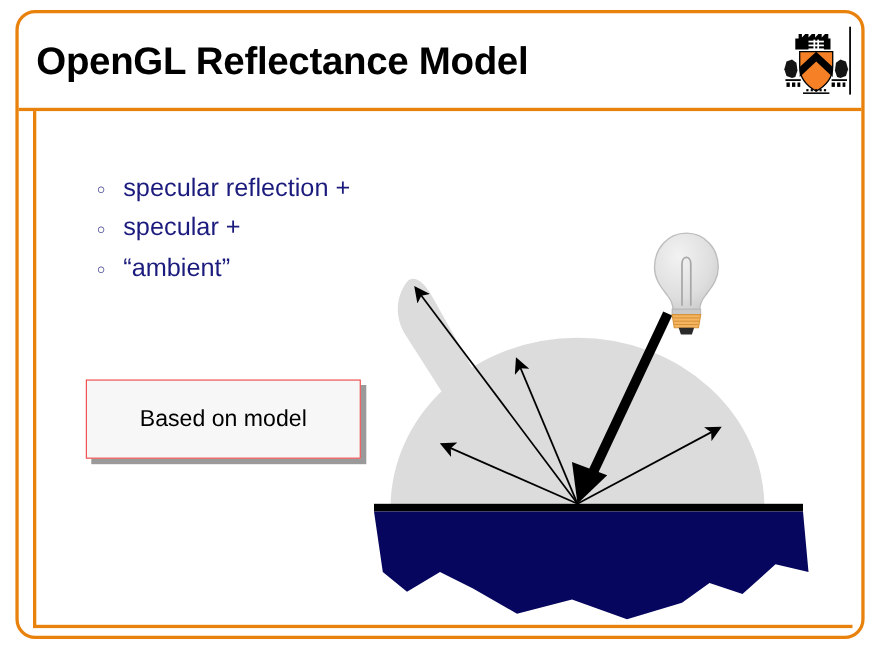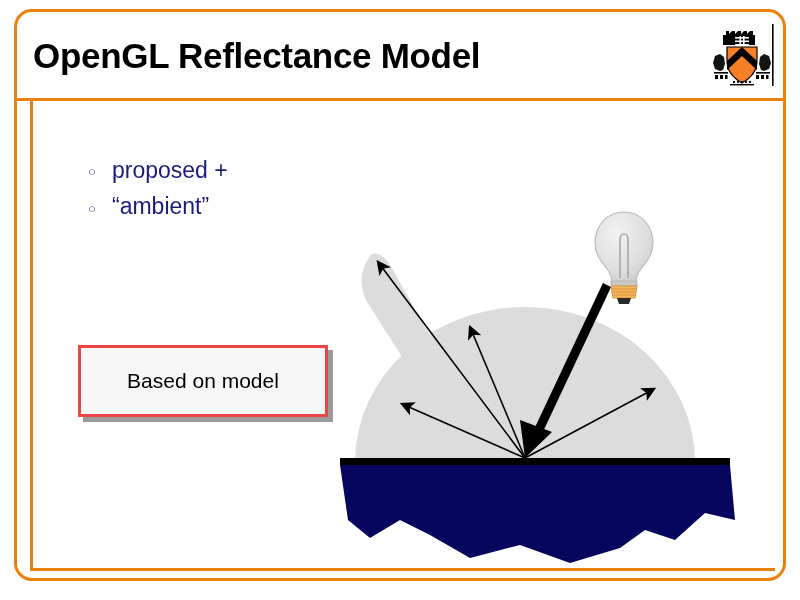--- a/index.html
+++ b/index.html
@@ -123,21 +123,21 @@
     height: 72px;
     background: #9a9a9a;
   }
   .callout {
     position: absolute;
     left: 78px;
     top: 345px;
     width: 250px;
     height: 72px;
     background: #f7f7f7;
-    border: 3px solid #ef4444;
+    border: 1px solid #ef4444;
     box-sizing: border-box;
     display: flex;
     flex-direction: column;
     align-items: center;
     justify-content: center;
   }
   .callout-line {
     font-size: 21px;
     color: #000000;
     line-height: 28px;
@@ -216,21 +216,24 @@
       <rect x="31" y="57" width="2" height="2"></rect>
       <rect x="35" y="57" width="2" height="2"></rect>
       <rect x="39" y="57" width="2" height="2"></rect>
       <rect x="43" y="57" width="2" height="2"></rect>
     </g>
   </svg>
 
 
   <div class="sub-list">
     <div class="bullet-l2">
-      <span class="ring">○</span><span>proposed +</span>
+      <span class="ring">○</span><span>specular reflection +</span>
+    </div>
+    <div class="bullet-l2">
+      <span class="ring">○</span><span>specular +</span>
     </div>
     <div class="bullet-l2">
       <span class="ring">○</span><span>“ambient”</span>
     </div>
   </div>
 
   <div class="callout-shadow"></div>
   <div class="callout">
     <div class="callout-line">Based on model</div>
   </div>

